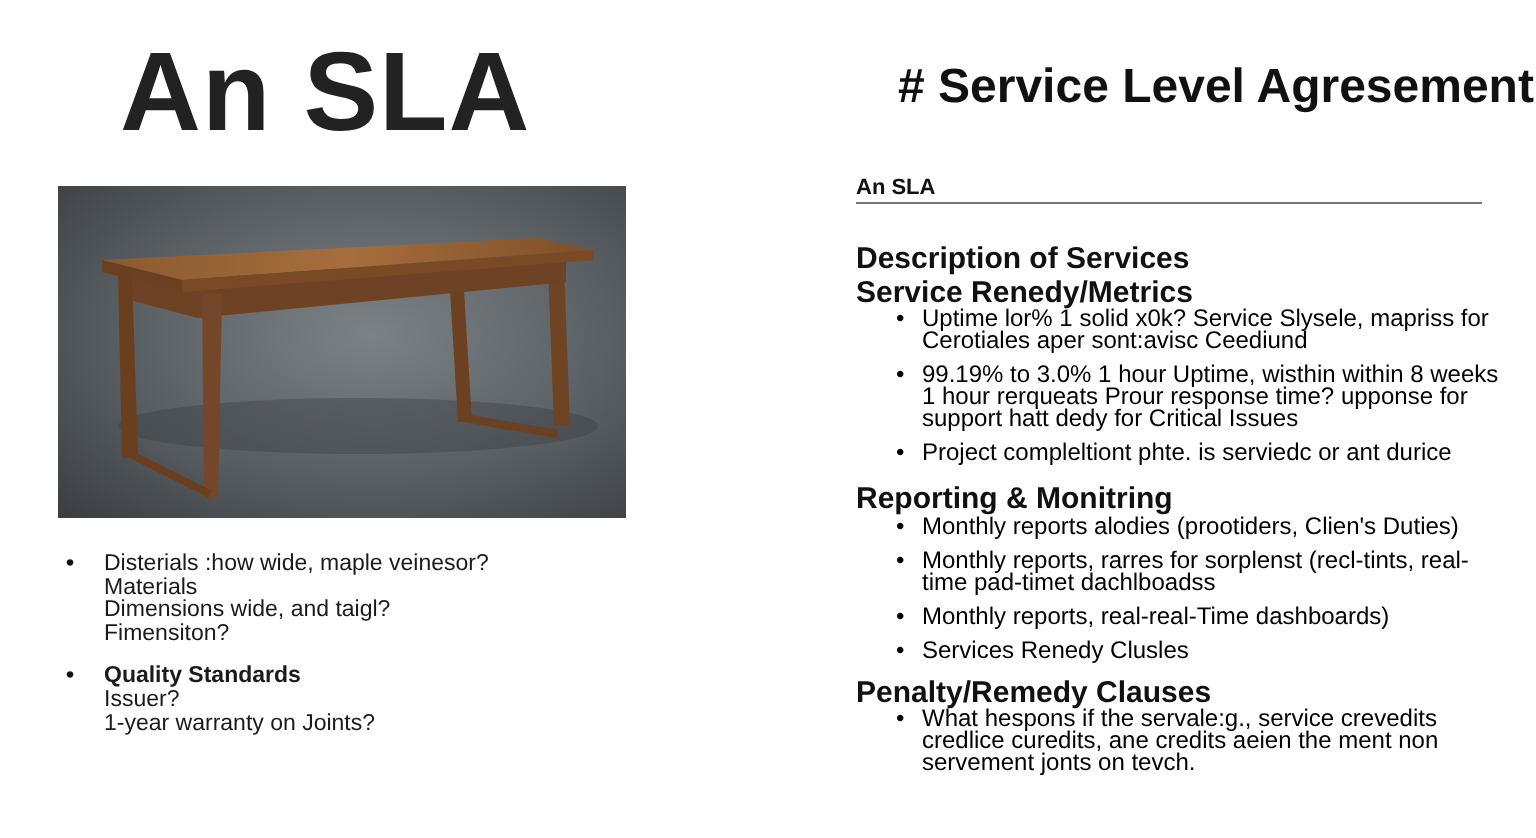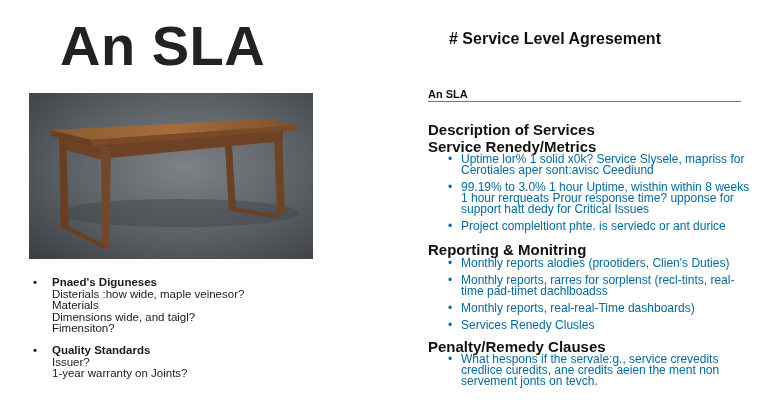--- a/index.html
+++ b/index.html
@@ -7,25 +7,25 @@
   .big-title { position:absolute; left:60px; top:14px; font-size:56px; font-weight:bold; color:#222; letter-spacing:0.5px; margin:0; line-height:64px; }
   .photo { position:absolute; left:29px; top:93px; width:284px; height:166px; overflow:hidden; background:radial-gradient(ellipse at 55% 45%, #7d8286 0%, #5a5f63 55%, #3a3e42 100%); }
   .photo svg { display:block; }
   .left-list { position:absolute; left:33px; top:277px; margin:0; padding:0; list-style:none; font-size:11.5px; line-height:11.6px; }
   .left-list li { position:relative; padding-left:19px; margin-bottom:0; }
   .left-list li.gap { margin-top:10px; }
   .left-list li::before { content:"•"; position:absolute; left:0; top:0; font-weight:bold; }
   .left-list .head { font-weight:bold; }
   .left-list .line { display:block; color:#1a1a1a; }
 
-  .doc-title { position:absolute; left:449px; top:30px; font-size:16px; font-weight:bold; color:#111; margin:0;text-align:center; }
+  .doc-title { position:absolute; left:449px; top:30px; font-size:24px; font-weight:bold; color:#111; margin:0;text-align:center; }
   .doc-sub { position:absolute; left:428px; top:88px; width:313px; font-size:11px; font-weight:bold; border-bottom:1px solid #777; padding-bottom:1px; margin:0; }
   .sec { position:absolute; left:428px; font-size:15px; font-weight:bold; margin:0; }
   .blist { position:absolute; left:446px; margin:0; padding:0; list-style:none; font-size:12px; line-height:11px; width:310px; }
-  .blist li { position:relative; padding-left:15px; margin-bottom:6px; color:#0369a1; }
+  .blist li { position:relative; padding-left:15px; margin-bottom:6px; color:#000000; }
   .blist li::before { content:"•"; position:absolute; left:2px; top:0; }
 </style>
 </head>
 <body>
 
 <h1 class="big-title">An SLA</h1>
 
 <div class="photo">
   <svg width="284" height="166" viewBox="0 0 284 166">
     <defs>
@@ -48,21 +48,20 @@
     <polygon points="62,47 268,32 268,37 62,53" fill="#7a4a26"></polygon>
 
     <polygon points="30,44 37,44 40,136 32,136" fill="#6a3f20"></polygon>
     <polygon points="72,54 82,54 80,156 73,156" fill="#74472a"></polygon>
     <line x1="36" y1="134" x2="76" y2="154" stroke="#6a3f20" stroke-width="4"></line>
   </svg>
 </div>
 
 <ul class="left-list">
   <li>
-    <span class="line head">Pnaed's Diguneses</span>
     <span class="line">Disterials :how wide, maple veinesor?</span>
     <span class="line">Materials</span>
     <span class="line">Dimensions wide, and taigl?</span>
     <span class="line">Fimensiton?</span>
   </li>
   <li class="gap">
     <span class="line head">Quality Standards</span>
     <span class="line">Issuer?</span>
     <span class="line">1-year warranty on Joints?</span>
   </li>

